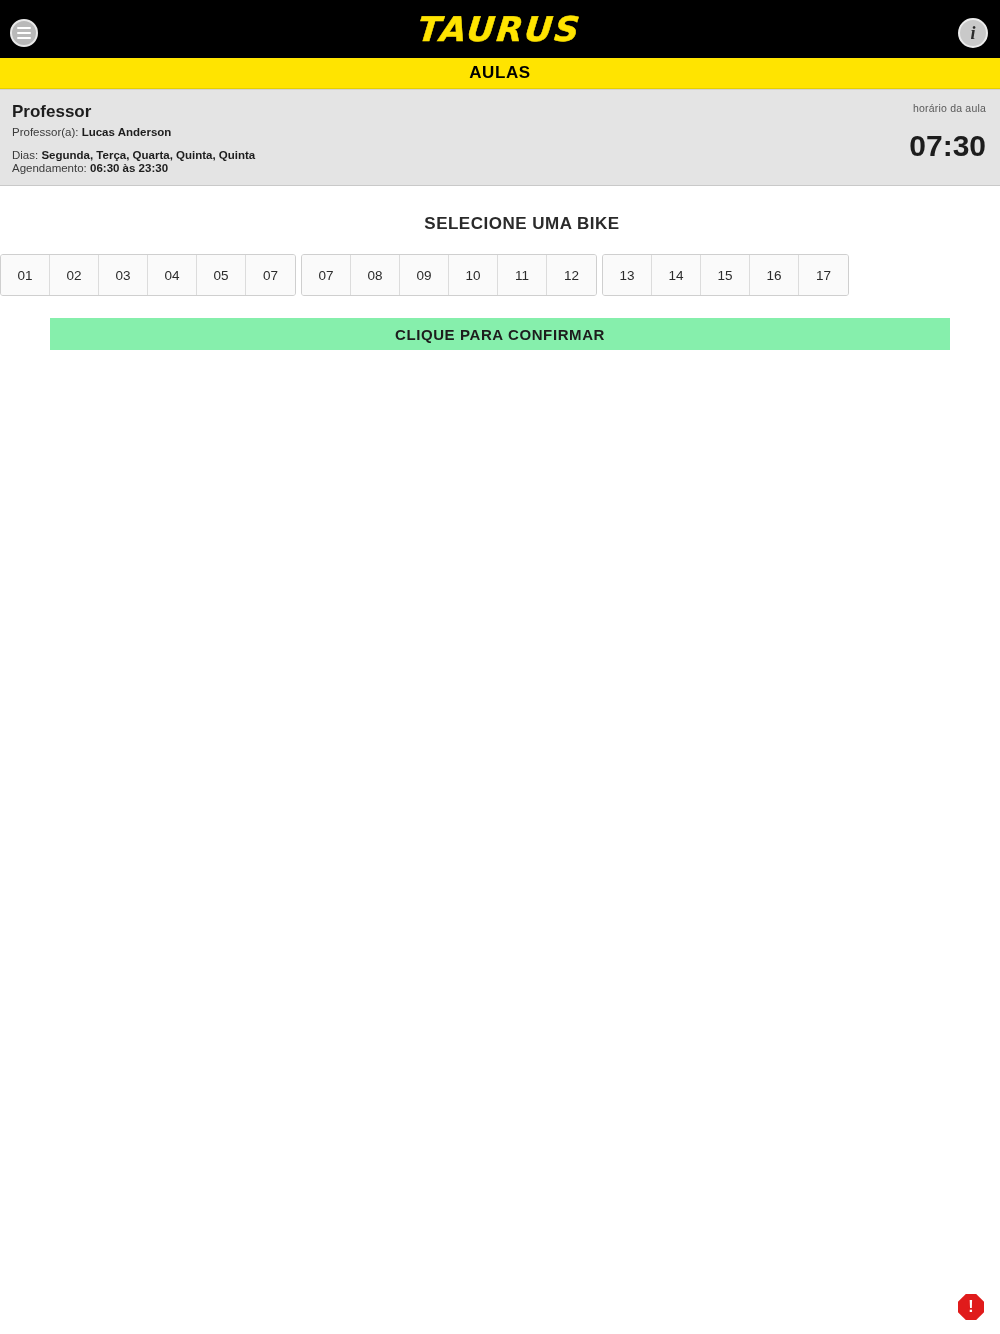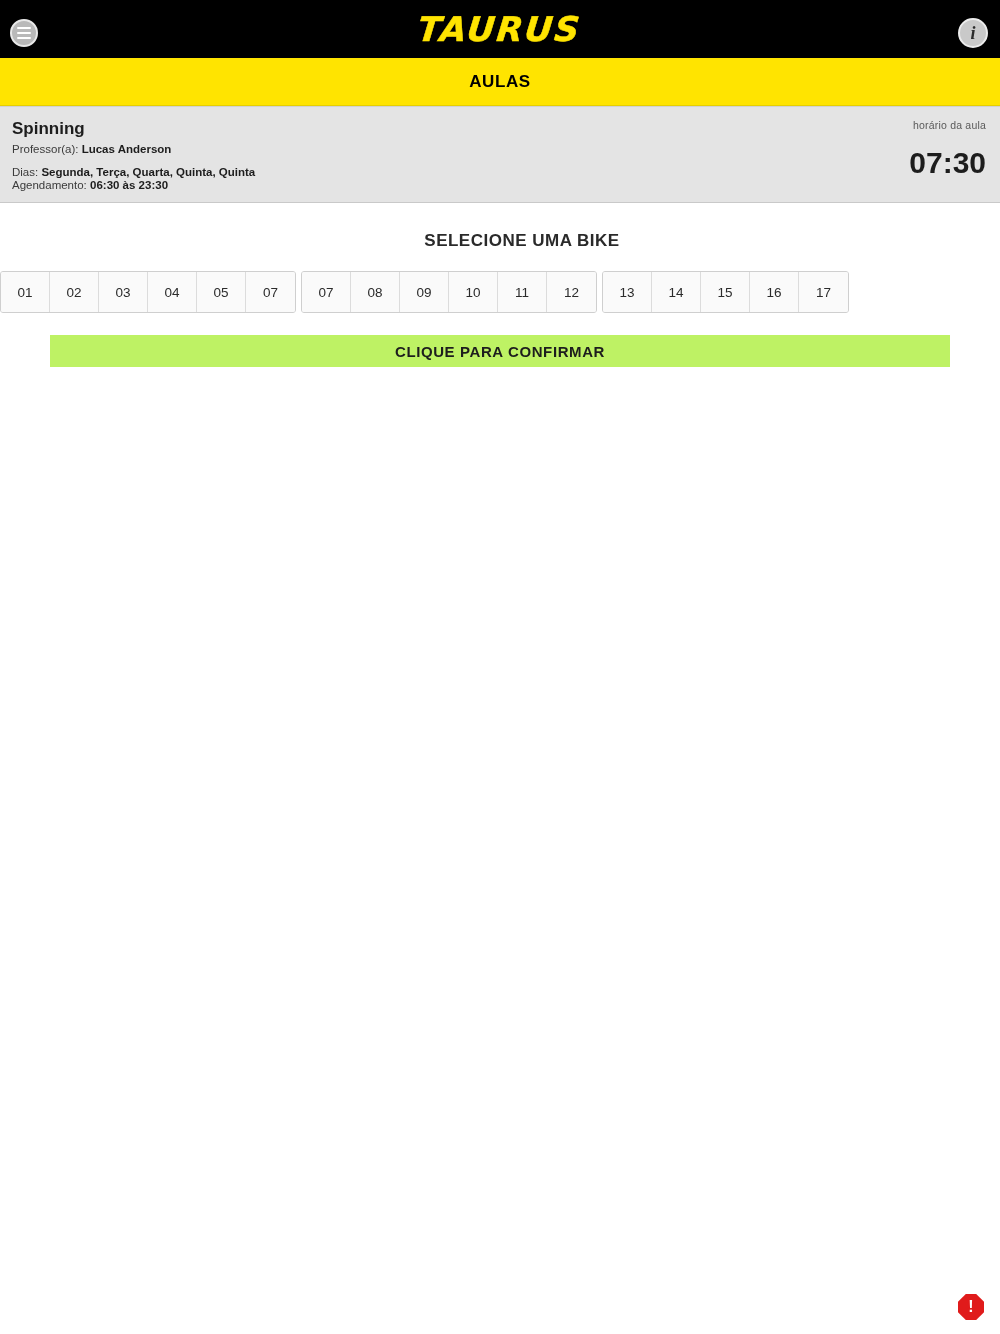--- a/index.html
+++ b/index.html
@@ -68,21 +68,21 @@
     font-style: italic;
     font-size: 34px;
     letter-spacing: 2px;
     color: #ffe400;
     transform: skewX(-6deg);
     -webkit-text-stroke: 0.5px #ffe400;
   }
 
   
   .titlebar {
-    height: 48px;
+    height: 31px;
     background: #ffe400;
     color: #000000;
     font-size: 17px;
     font-weight: bold;
     letter-spacing: 0.6px;
     display: flex;
     align-items: center;
     justify-content: center;
     border-bottom: 1px solid #e6cf00;
   }
@@ -169,21 +169,21 @@
     border-right: 1px solid #dcdcdc;
     cursor: pointer;
   }
   .bike:last-child { border-right: none; }
 
   
   .confirm {
     margin: 22px auto 0 auto;
     width: 900px;
     height: 32px;
-    background: #bef264;
+    background: #86efac;
     color: #1d1d1d;
     font-size: 15px;
     font-weight: bold;
     letter-spacing: 0.6px;
     display: flex;
     align-items: center;
     justify-content: center;
     cursor: pointer;
   }
 
@@ -217,21 +217,21 @@
       <span></span>
       <span></span>
     </div>
     <div class="brand">TAURUS</div>
     <div class="info-btn">i</div>
   </div>
 
   <div class="titlebar">AULAS</div>
 
   <div class="infopanel">
-    <div class="class-name">Spinning</div>
+    <div class="class-name">Professor</div>
     <div class="meta">
       <span>Professor(a):</span>
       <b>Lucas Anderson</b>
     </div>
     <div class="meta spaced">
       <span>Dias:</span>
       <b>Segunda, Terça, Quarta, Quinta, Quinta</b>
     </div>
     <div class="meta">
       <span>Agendamento:</span>

